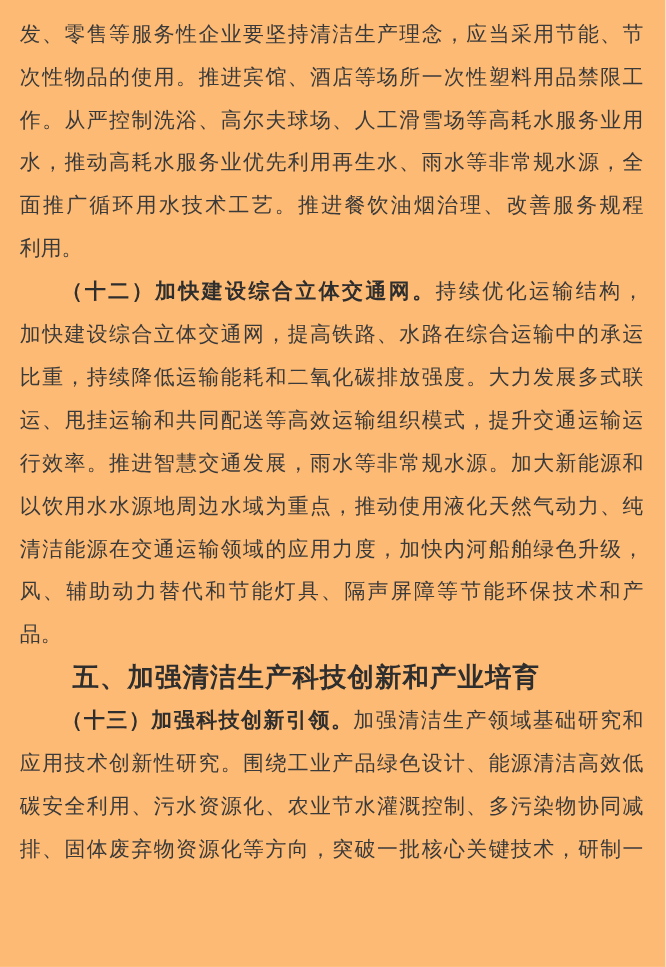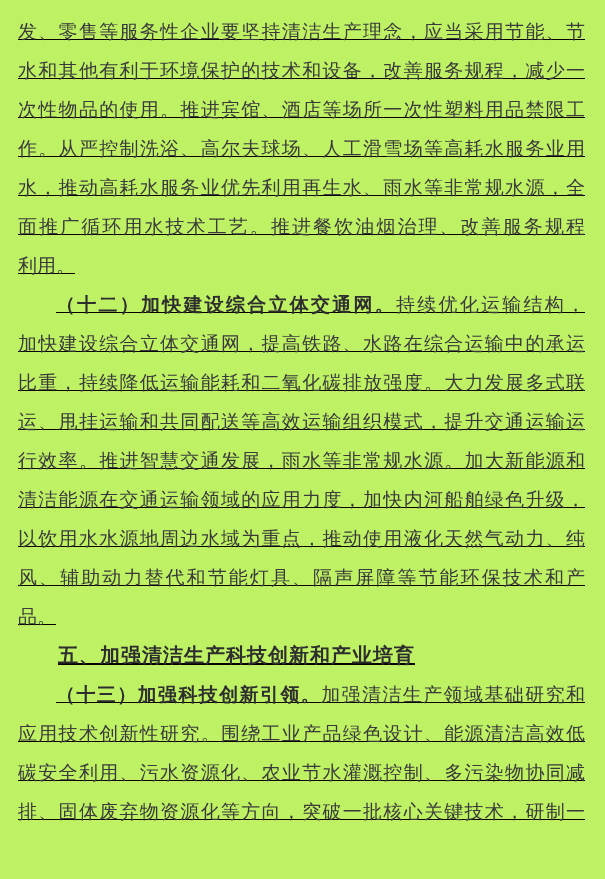--- a/index.html
+++ b/index.html
@@ -4,26 +4,25 @@
 <style>
   html, body {
     margin: 0;
     padding: 0;
     background: #ffffff;
   }
   .page {
     position: relative;
     width: 605px;
     height: 879px;
-    background: #bef264;
+    background: #fdba74;
     box-sizing: border-box;
     padding: 12px 20px 0 18px;
     overflow: hidden;
     font-family: "Liberation Serif", "DejaVu Serif", serif;
-    text-decoration: underline;
   }
   .line {
     height: 39px;
     line-height: 39px;
     font-size: 19px;
     color: #3a3a3a;
     white-space: nowrap;
     overflow: hidden;
   }
   .line.justify {
@@ -31,45 +30,44 @@
     text-align: justify;
     text-align-last: justify;
   }
   .line.indent {
     padding-left: 2em;
   }
   .line.heading {
     font-family: "Liberation Sans", "DejaVu Sans", sans-serif;
     font-weight: 700;
     color: #1a1a1a;
-    font-size: 20px;
+    font-size: 24px;
     letter-spacing: 1px;
   }
   .seg { font-weight: 400; }
   .seg.bold { font-weight: 700; color: #2e2e2e; }
 </style>
 </head>
 <body>
 
 <div class="page">
   <div id="document-body">
       <div class="line body justify"><span class="seg">发、零售等服务性企业要坚持清洁生产理念，应当采用节能、节</span></div>
-      <div class="line body justify"><span class="seg">水和其他有利于环境保护的技术和设备，改善服务规程，减少一</span></div>
       <div class="line body justify"><span class="seg">次性物品的使用。推进宾馆、酒店等场所一次性塑料用品禁限工</span></div>
       <div class="line body justify"><span class="seg">作。从严控制洗浴、高尔夫球场、人工滑雪场等高耗水服务业用</span></div>
       <div class="line body justify"><span class="seg">水，推动高耗水服务业优先利用再生水、雨水等非常规水源，全</span></div>
       <div class="line body justify"><span class="seg">面推广循环用水技术工艺。推进餐饮油烟治理、改善服务规程</span></div>
       <div class="line body"><span class="seg">利用。</span></div>
       <div class="line body justify indent"><span class="seg bold">（十二）加快建设综合立体交通网。</span><span class="seg">持续优化运输结构，</span></div>
       <div class="line body justify"><span class="seg">加快建设综合立体交通网，提高铁路、水路在综合运输中的承运</span></div>
       <div class="line body justify"><span class="seg">比重，持续降低运输能耗和二氧化碳排放强度。大力发展多式联</span></div>
       <div class="line body justify"><span class="seg">运、甩挂运输和共同配送等高效运输组织模式，提升交通运输运</span></div>
       <div class="line body justify"><span class="seg">行效率。推进智慧交通发展，雨水等非常规水源。加大新能源和</span></div>
+      <div class="line body justify"><span class="seg">以饮用水水源地周边水域为重点，推动使用液化天然气动力、纯</span></div>
       <div class="line body justify"><span class="seg">清洁能源在交通运输领域的应用力度，加快内河船舶绿色升级，</span></div>
-      <div class="line body justify"><span class="seg">以饮用水水源地周边水域为重点，推动使用液化天然气动力、纯</span></div>
       <div class="line body justify"><span class="seg">风、辅助动力替代和节能灯具、隔声屏障等节能环保技术和产</span></div>
       <div class="line body"><span class="seg">品。</span></div>
       <div class="line heading indent"><span class="seg bold">五、加强清洁生产科技创新和产业培育</span></div>
       <div class="line body justify indent"><span class="seg bold">（十三）加强科技创新引领。</span><span class="seg">加强清洁生产领域基础研究和</span></div>
       <div class="line body justify"><span class="seg">应用技术创新性研究。围绕工业产品绿色设计、能源清洁高效低</span></div>
       <div class="line body justify"><span class="seg">碳安全利用、污水资源化、农业节水灌溉控制、多污染物协同减</span></div>
       <div class="line body justify"><span class="seg">排、固体废弃物资源化等方向，突破一批核心关键技术，研制一</span></div>
     </div>
 </div>
 

